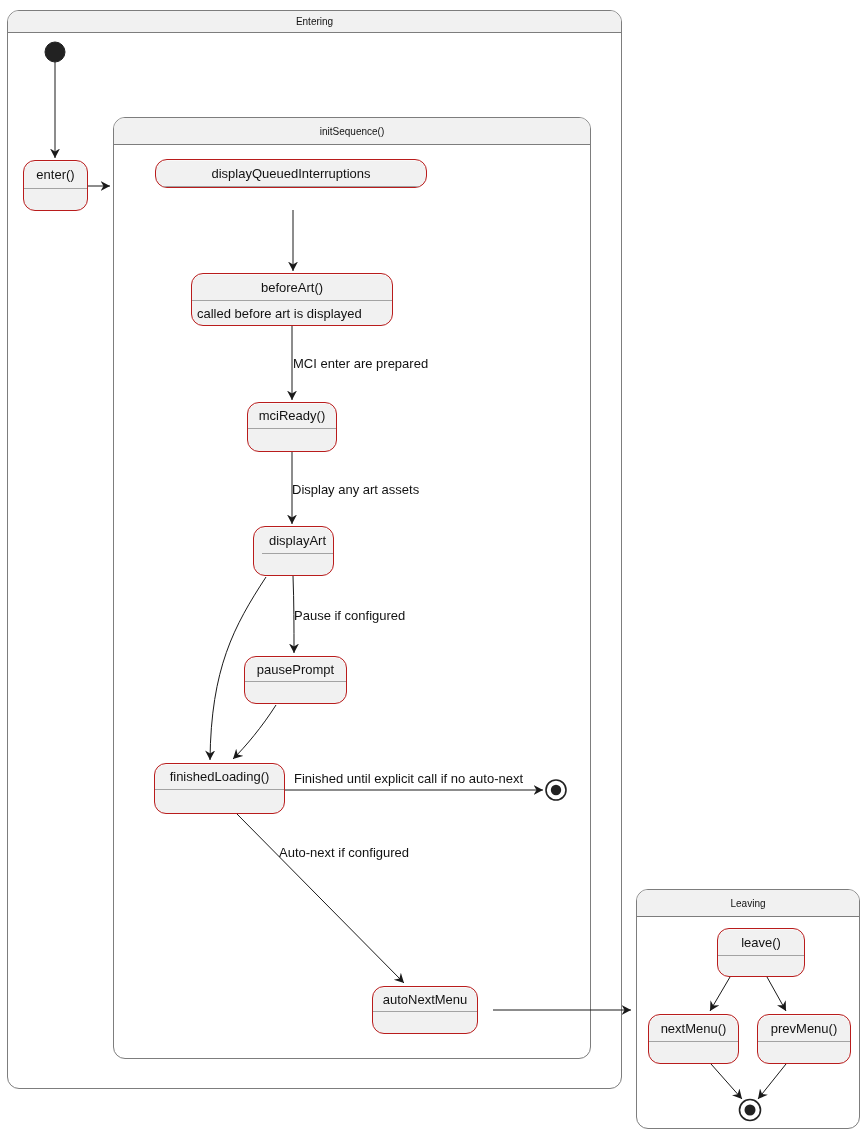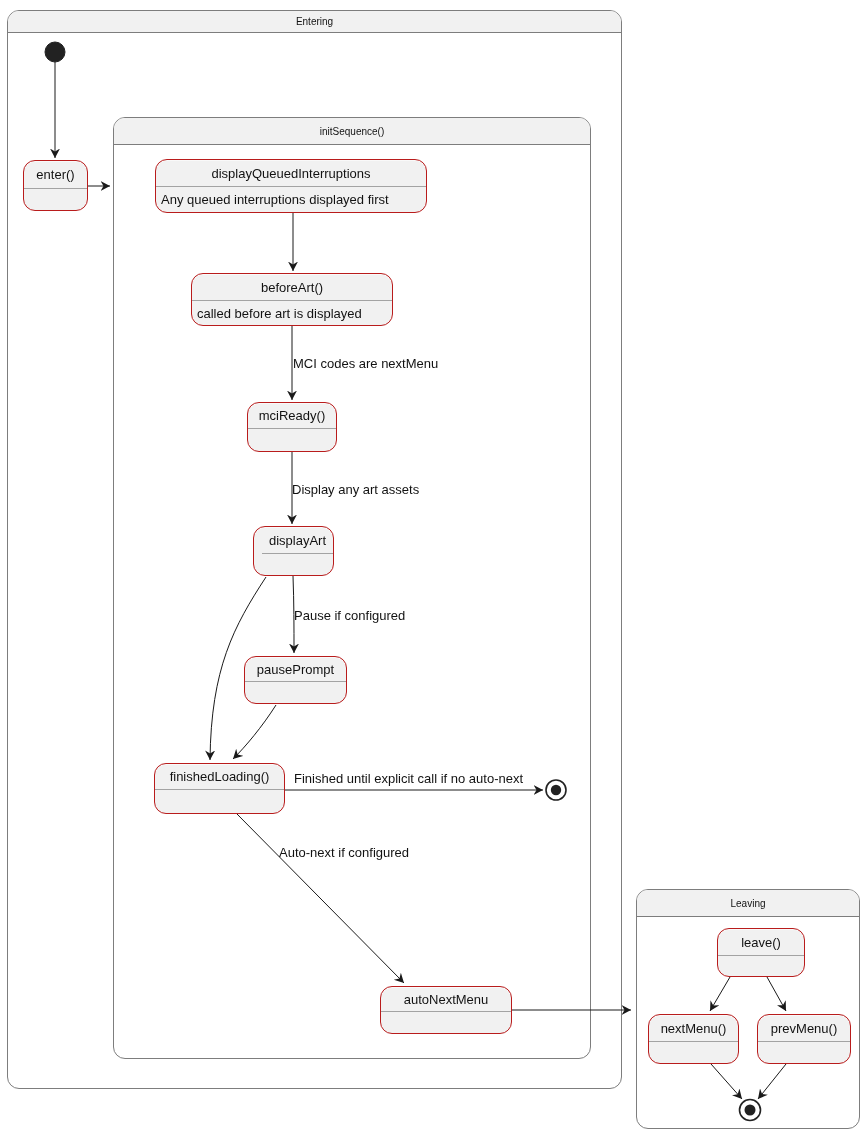--- a/index.html
+++ b/index.html
@@ -96,21 +96,20 @@
     </g>
   </svg>
 
   <div class="state" style="left:23px;top:160px;width:65px;">
     <div class="state-title" style="height:28px;">enter()</div>
     <div class="state-body" style="height:21px;"></div>
   </div>
 
   <div class="state" style="left:155px;top:159px;width:272px;">
     <div class="state-title" style="height:27px;">displayQueuedInterruptions</div>
-    <div class="state-body state-desc" style="height:25px;">Any queued interruptions displayed first</div>
   </div>
 
   <div class="state" style="left:247px;top:402px;width:90px;">
     <div class="state-title" style="height:26px;">mciReady()</div>
     <div class="state-body" style="height:22px;"></div>
   </div>
 
   <div class="state" style="left:191px;top:273px;width:202px;">
     <div class="state-title" style="height:27px;">beforeArt()</div>
     <div class="state-body state-desc" style="height:24px;">called before art is displayed</div>
@@ -124,39 +123,39 @@
   <div class="state" style="left:244px;top:656px;width:103px;">
     <div class="state-title" style="height:25px;">pausePrompt</div>
     <div class="state-body" style="height:21px;"></div>
   </div>
 
   <div class="state" style="left:146px;top:763px;width:131px;margin-left:8px;">
     <div class="state-title" style="height:26px;">finishedLoading()</div>
     <div class="state-body" style="height:23px;"></div>
   </div>
 
-  <div class="state" style="left:380px;top:986px;width:132px;">
+  <div class="state" style="left:372px;top:986px;width:106px;">
     <div class="state-title" style="height:25px;">autoNextMenu</div>
     <div class="state-body" style="height:21px;"></div>
   </div>
 
   <div class="state" style="left:717px;top:928px;width:88px;">
     <div class="state-title" style="height:27px;">leave()</div>
     <div class="state-body" style="height:20px;"></div>
   </div>
 
   <div class="state" style="left:648px;top:1014px;width:91px;">
     <div class="state-title" style="height:27px;">nextMenu()</div>
     <div class="state-body" style="height:21px;"></div>
   </div>
 
   <div class="state" style="left:757px;top:1014px;width:94px;">
     <div class="state-title" style="height:27px;">prevMenu()</div>
     <div class="state-body" style="height:21px;"></div>
   </div>
 
-  <div class="edge-label" style="left:293px;top:356px;">MCI codes are nextMenu</div>
+  <div class="edge-label" style="left:293px;top:356px;">MCI enter are prepared</div>
   <div class="edge-label" style="left:292px;top:482px;">Display any art assets</div>
   <div class="edge-label" style="left:294px;top:608px;">Pause if configured</div>
   <div class="edge-label" style="left:294px;top:771px;">Finished until explicit call if no auto-next</div>
   <div class="edge-label" style="left:279px;top:845px;">Auto-next if configured</div>
 
 </div>
 
 </body></html>

